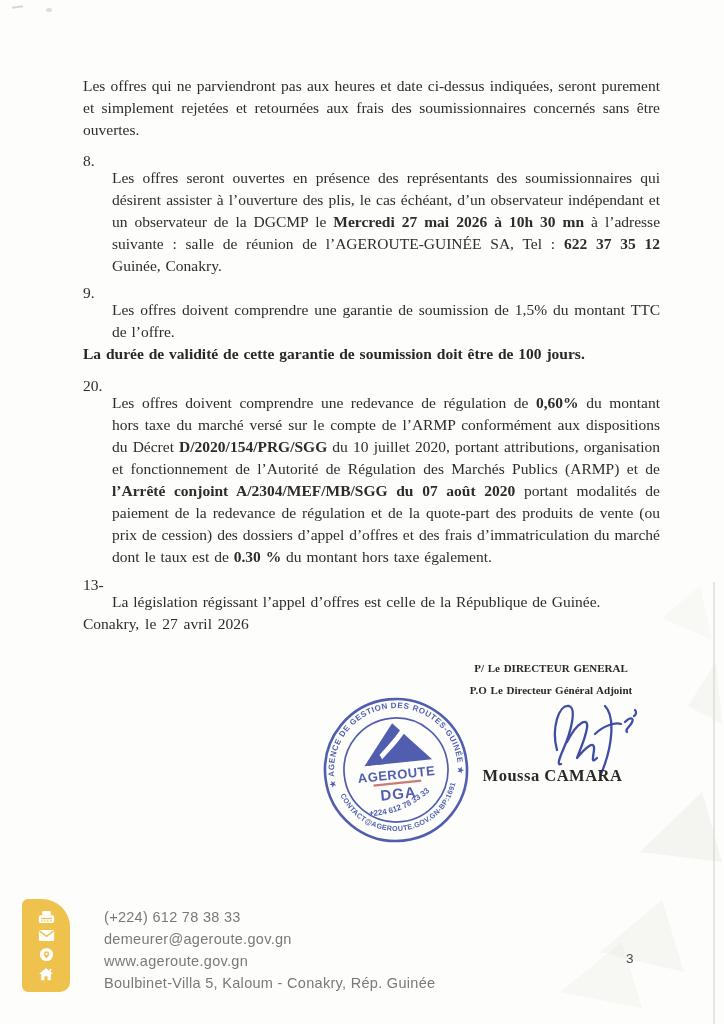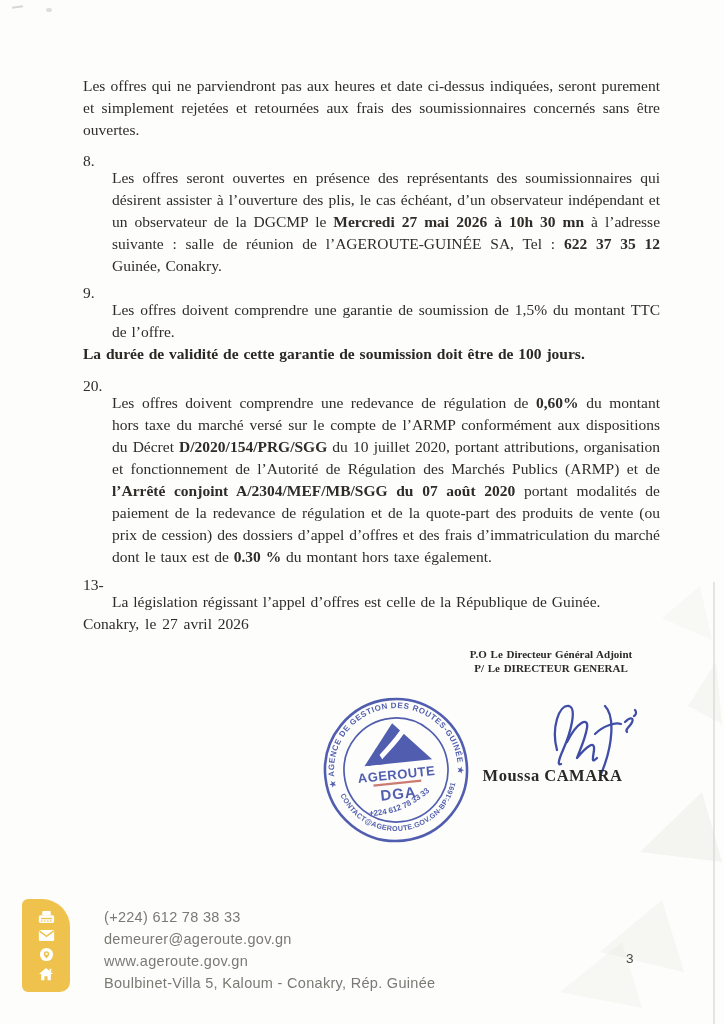--- a/index.html
+++ b/index.html
@@ -21,21 +21,21 @@
   .item .itext{flex:1;margin-top:17px;}
   .mt9{margin-top:9px;}  .mt5{margin-top:5px;}
   .mt10{margin-top:10px;} .mt4{margin-top:4px;} .mt6{margin-top:6px;}
   .validity{margin-top:9px;font-weight:700;color:#2b2824;}
   .b{font-weight:700;}
   .dateline{margin-top:12px;text-align:left;padding-right:48px;word-spacing:2px;}
   
   .sigline{position:absolute;left:420px;width:262px;text-align:center;
     font-weight:700;font-size:11px;color:#2b2926;word-spacing:1px;}
   .sig1{top:662px;}
-  .sig2{top:648px;}
+  .sig2{top:684px;}
   .signame{position:absolute;left:430px;top:766px;width:245px;text-align:center;
     font-weight:700;font-size:16.5px;color:#2b2926;letter-spacing:.5px;}
   .stamp{position:absolute;left:321px;top:695px;width:150px;height:150px;
     opacity:.88;transform:rotate(-6deg);}
   .handsig{position:absolute;left:545px;top:694px;width:95px;height:86px;opacity:.92;}
   
   .ftab{
     position:absolute;left:22px;top:899px;width:48px;height:93px;
     border-radius:6px 28px 10px 6px;
     display:flex;flex-direction:column;align-items:center;justify-content:center;gap:5px;

